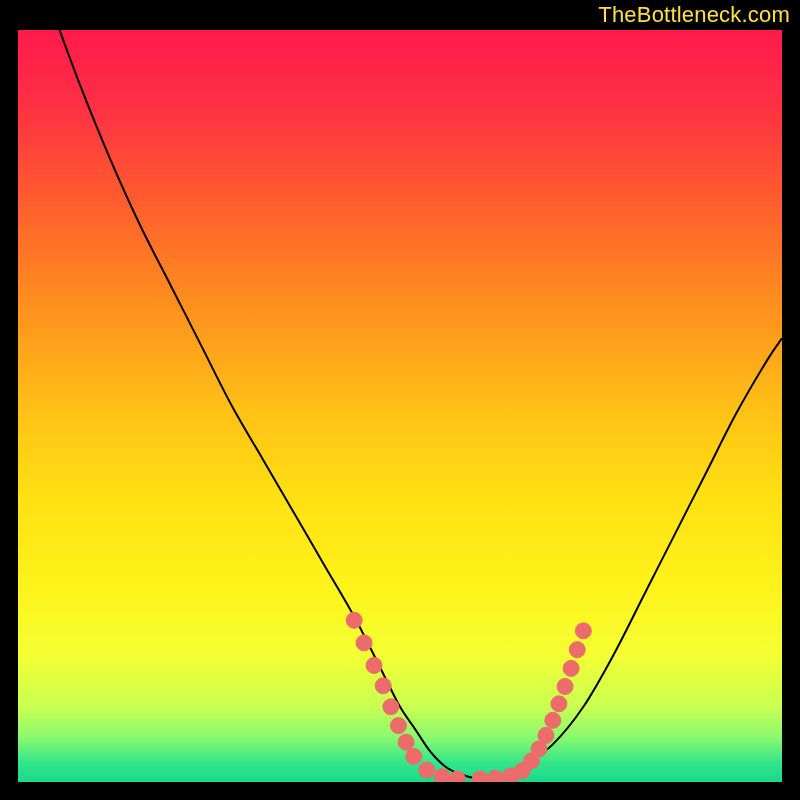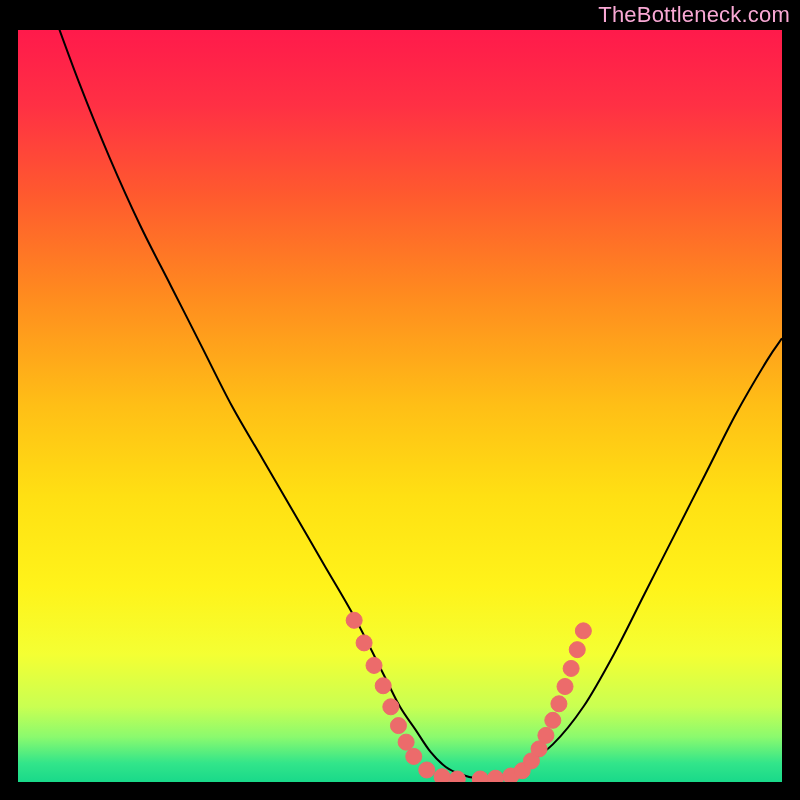--- a/index.html
+++ b/index.html
@@ -14,21 +14,21 @@
   .frame {
     position: relative;
     width: 800px;
     height: 800px;
     background: #000;
   }
   .watermark {
     position: absolute;
     top: 2px;
     right: 10px;
-    color: #f9a8d4;
+    color: #fde047;
     font-size: 22px;
     letter-spacing: 0.2px;
     user-select: none;
   }
   .plot {
     position: absolute;
     left: 18px;
     top: 30px;
     width: 764px;
     height: 752px;

